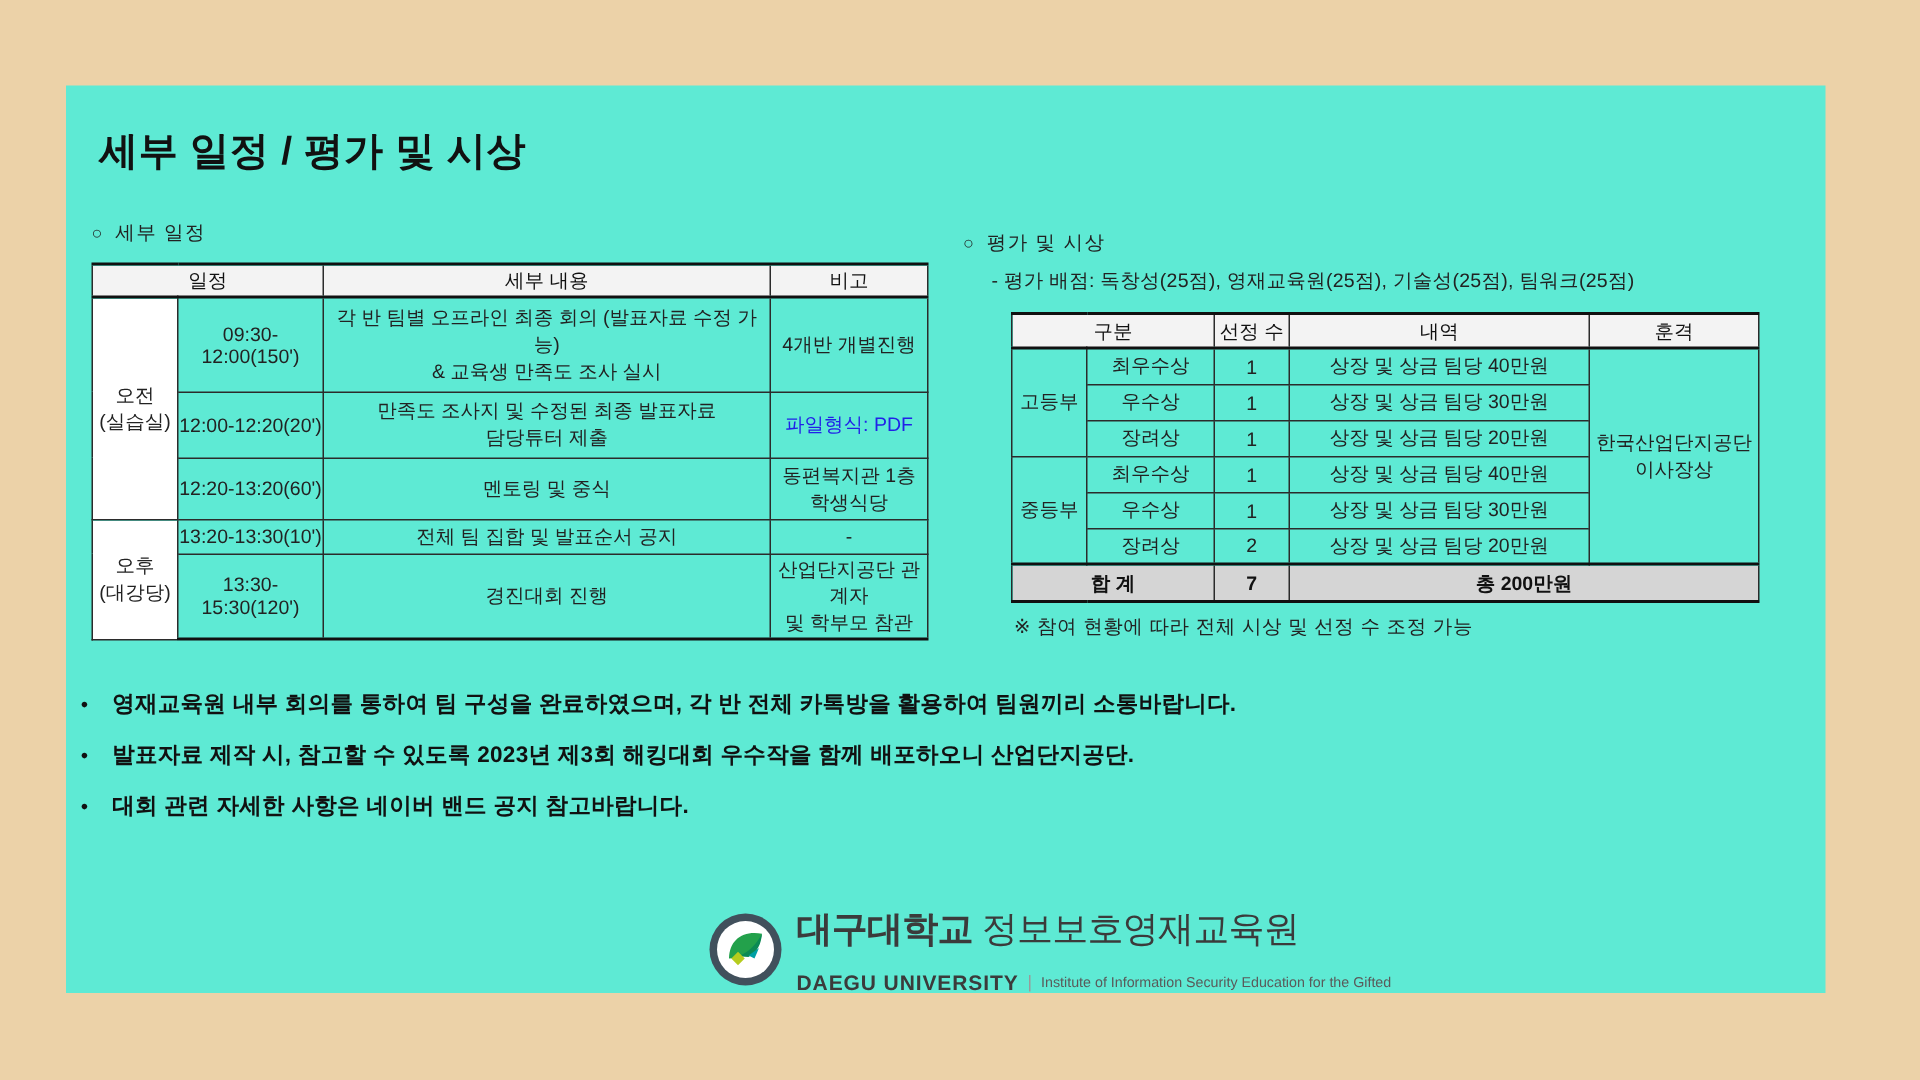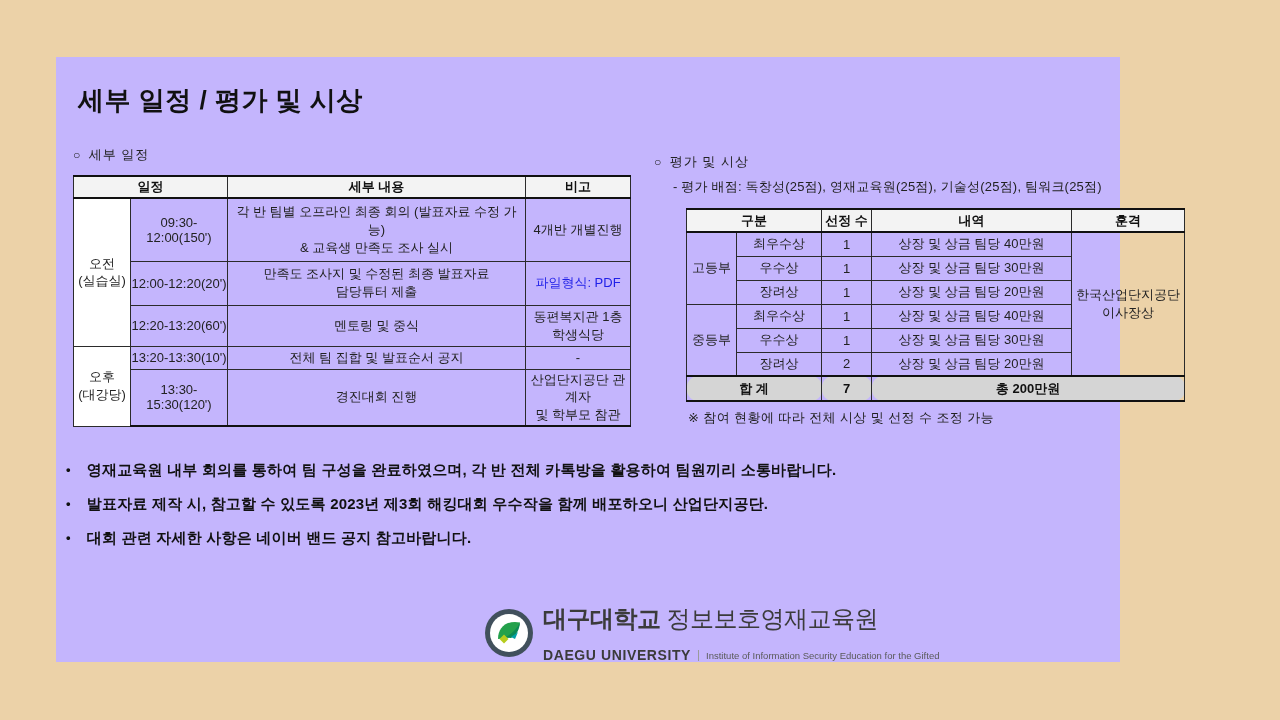--- a/index.html
+++ b/index.html
@@ -5,23 +5,23 @@
   * { margin:0; padding:0; box-sizing:border-box; }
   html,body { width:1280px; height:720px; }
   body {
     background:#ecd2a8;
     font-family:"Liberation Sans","DejaVu Sans",sans-serif;
     color:#1a1a1a;
     position:relative;
     overflow:hidden;
   }
   .slide {
-    position:absolute; left:56px; top:57px;
-    width:1064px; height:605px;
-    background:#c4b5fd;
+    position:absolute; left:44px; top:57px;
+    width:1173px; height:605px;
+    background:#5eead4;
   }
   .page-title {
     position:absolute; left:22px; top:26px;
     font-size:26px; font-weight:700; color:#111;
     letter-spacing:.5px;
   }
   .sec-heading {
     position:absolute; font-size:13px; color:#222; letter-spacing:.5px;
     display:flex; gap:8px; align-items:center;
   }
@@ -30,35 +30,35 @@
   #schedule-heading { left:17px; top:89px; }
   #award-heading { left:598px; top:96px; }
   .criteria {
     position:absolute; left:617px; top:121px;
     font-size:13px; color:#222; letter-spacing:.2px;
   }
 
   table { border-collapse:collapse; table-layout:fixed; position:absolute; }
   td, th { border:1px solid #2b2b2b; text-align:center; vertical-align:middle;
            font-size:13px; color:#222; overflow:hidden; }
-  th { font-weight:700; color:#111; background:#f3f3f3; }
+  th { font-weight:400; color:#111; background:#f3f3f3; }
   tr.th-row th { border-top:2.5px solid #111; border-bottom:2.5px solid #111; }
   .ml { white-space:pre-line; line-height:1.35;margin-top:32px; }
 
   
   #schedule-table { left:17px; top:118px; width:557px; }
   #schedule-table tr.bottom td { border-bottom:2.5px solid #111; }
   #schedule-table td.grp { background:#fff; }
   .note-blue { color:#2121e8 !important; }
 
   
   #award-table { left:630px; top:151px; width:498px; }
   #award-table tr.total td {
     border-top:2.5px solid #111; border-bottom:2.5px solid #111;
-    background:#d5d5d5; font-weight:700; color:#111;border-radius:11px;
+    background:#d5d5d5; font-weight:700; color:#111;
   }
   .award-note {
     position:absolute; left:632px; top:352px;
     font-size:13px; color:#222; letter-spacing:.4px;
   }
 
   
   .bullet-list { position:absolute; left:10px; top:403px; width:1130px; }
   .bullet-item {
     display:flex; gap:16px; margin-bottom:14px;

